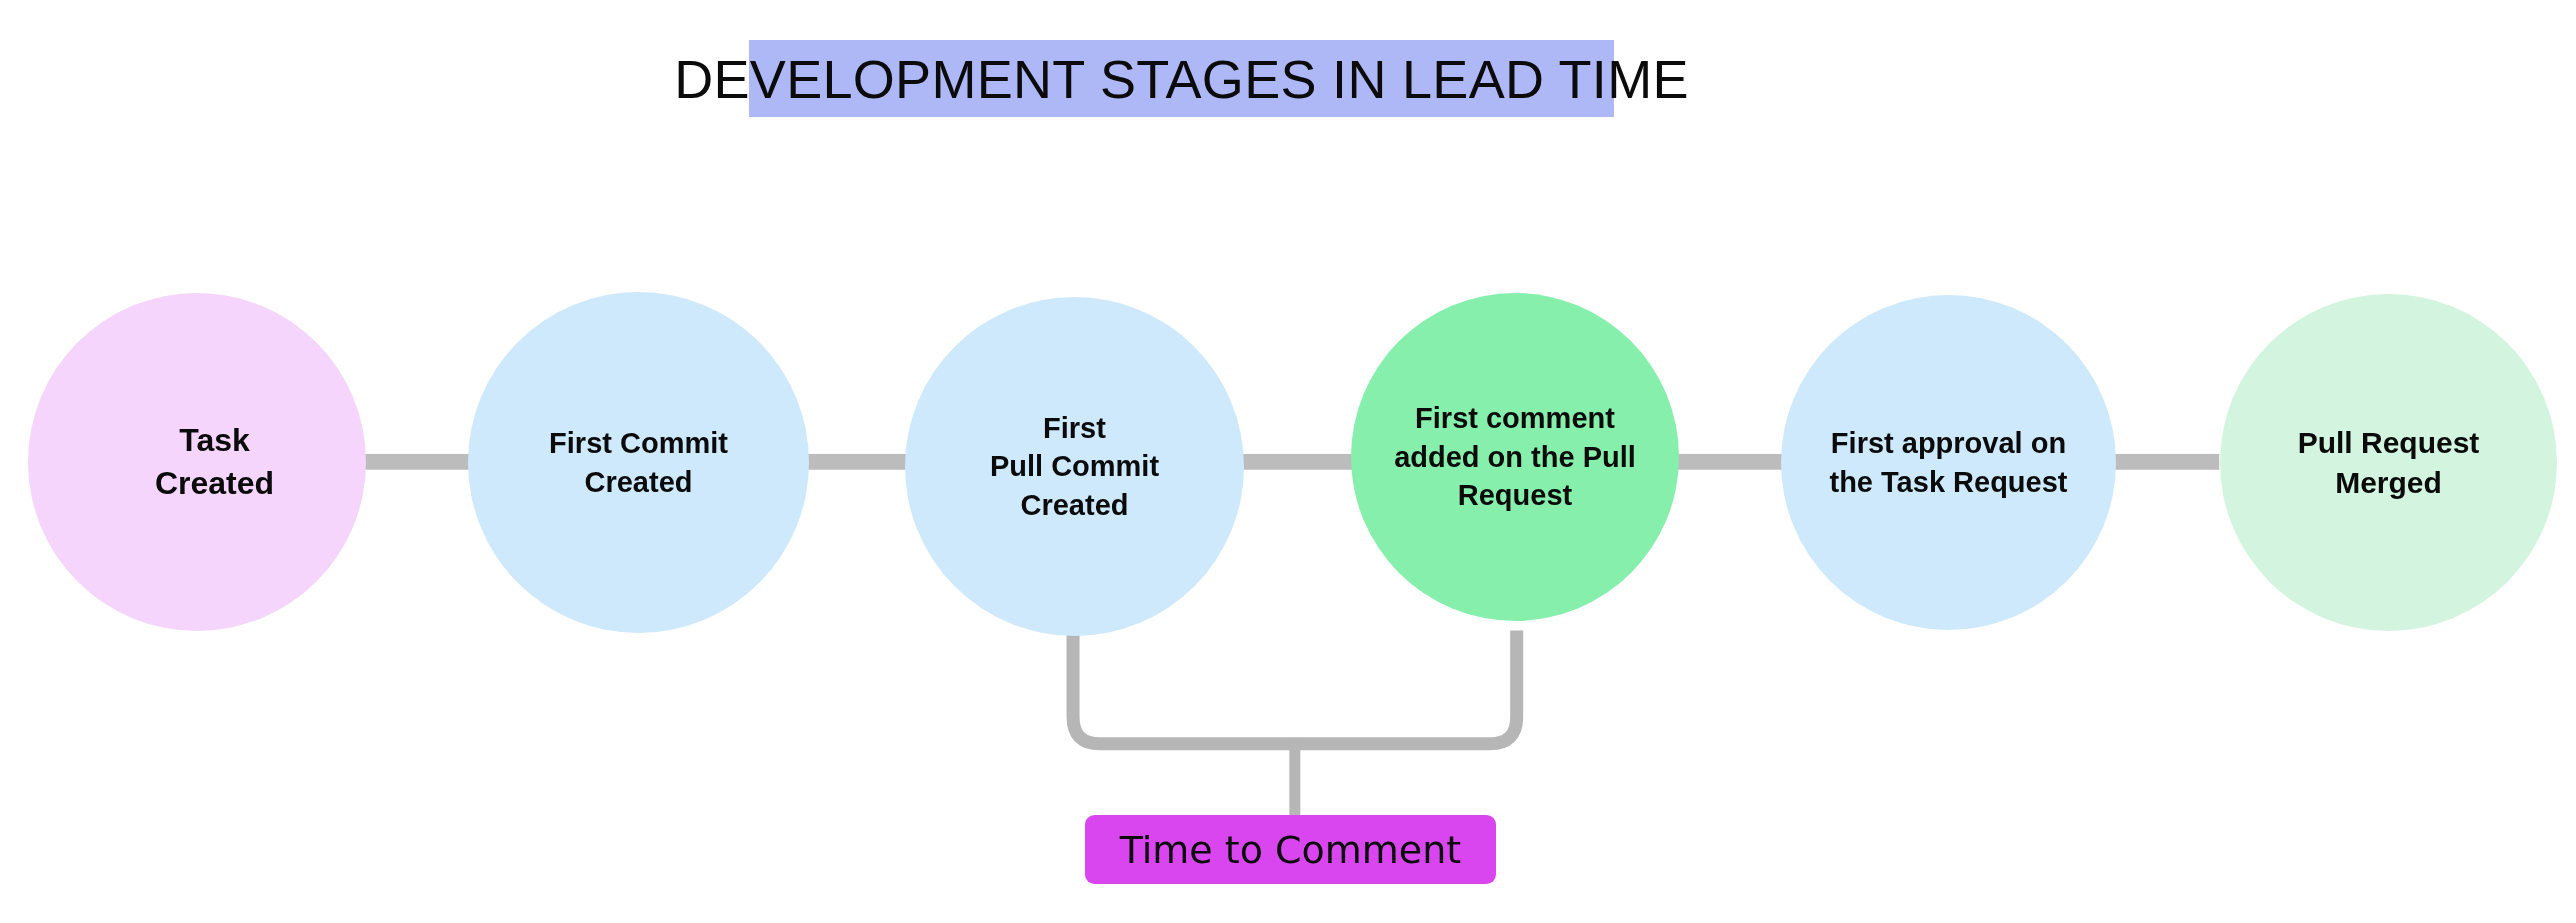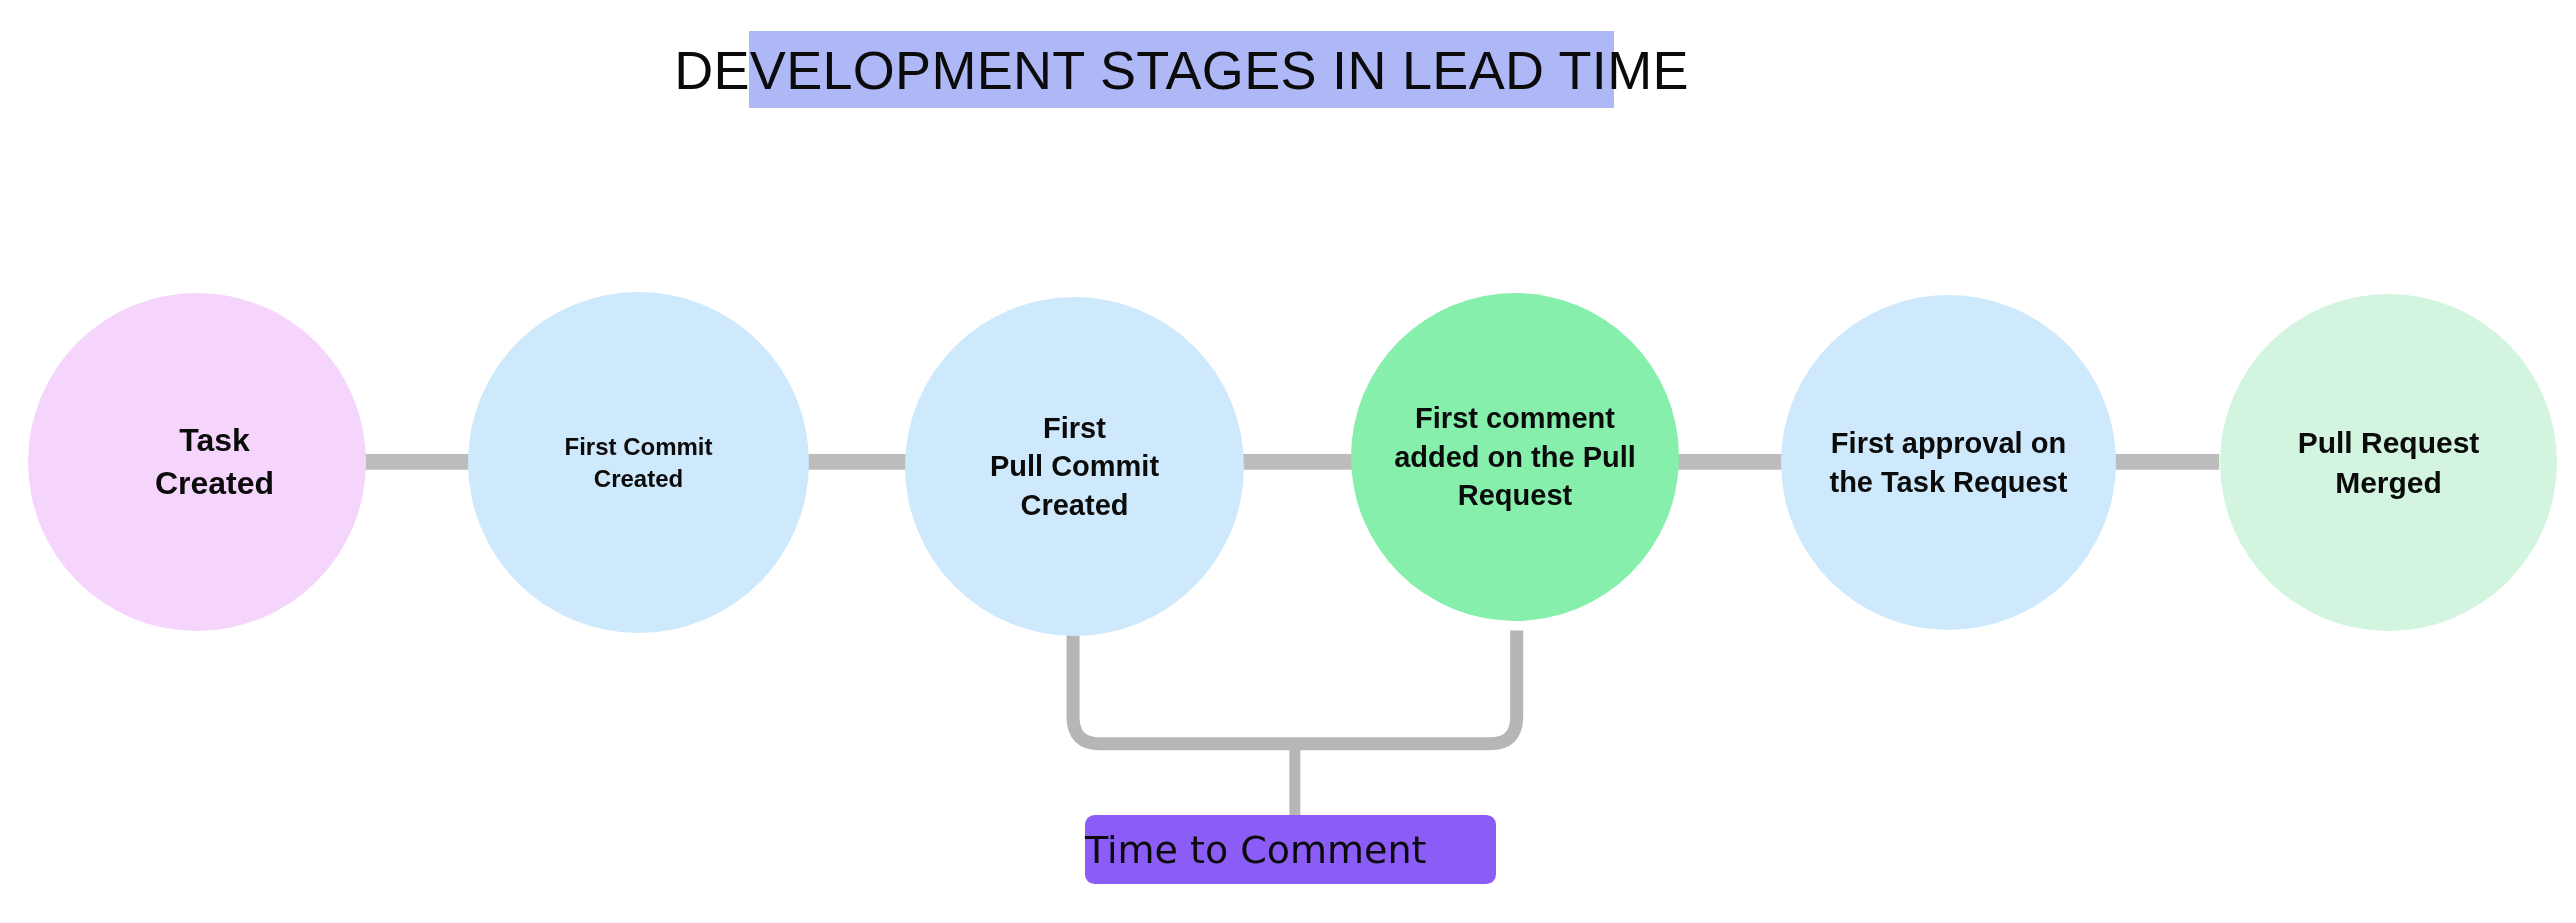--- a/index.html
+++ b/index.html
@@ -15,21 +15,21 @@
     width: 2576px;
     height: 923px;
     background: #ffffff;
     overflow: hidden;
   }
 
   
   #title-banner {
     position: absolute;
     left: 749px;
-    top: 31px;
+    top: 40px;
     width: 865px;
     height: 77px;
     background: #aeb8f7;
     display: flex;
     align-items: center;
     justify-content: center;
     box-sizing: border-box;
   }
   #title-text {
     font-family: "Liberation Sans", sans-serif;
@@ -68,25 +68,25 @@
     white-space: pre-line;
   }
 
   
   #ttc-tag {
     position: absolute;
     left: 1085px;
     top: 815px;
     width: 411px;
     height: 69px;
-    background: #8b5cf6;
+    background: #d946ef;
     border-radius: 9.6px;
     display: flex;
     align-items: center;
-    justify-content: flex-start;
+    justify-content: center;
     box-sizing: border-box;
   }
   #ttc-tag-label {
     font-family: "DejaVu Sans", sans-serif;
     font-size: 38px;
     font-weight: 400;
     color: #0b0b0b;
     white-space: nowrap;
     line-height: 1;
   }
@@ -112,21 +112,21 @@
 
     <path d="M 1885 1083 L 1885 1190" fill="none" stroke="#b6b6b6" stroke-width="16" stroke-linecap="butt"></path>
   </svg>
 
   <div class="stage-node" style="left:27.5px; top:293px; width:338px; height:338px; background:#f5d5fb;">
     <span class="stage-label" style="font-size:32px;margin-left:36px;">Task
 Created</span>
   </div>
 
   <div class="stage-node" style="left:468px; top:292px; width:341px; height:341px; background:#cde9fb;">
-    <span class="stage-label" style="font-size:24px;">First Commit
+    <span class="stage-label" style="font-size:29px;">First Commit
 Created</span>
   </div>
 
   <div class="stage-node" style="left:905px; top:297px; width:339px; height:339px; background:#cde9fb;">
     <span class="stage-label" style="font-size:29px;">First
 Pull Commit
 Created</span>
   </div>
 
   <div class="stage-node" style="left:1351px; top:293px; width:328px; height:328px; background:#86efac;">

